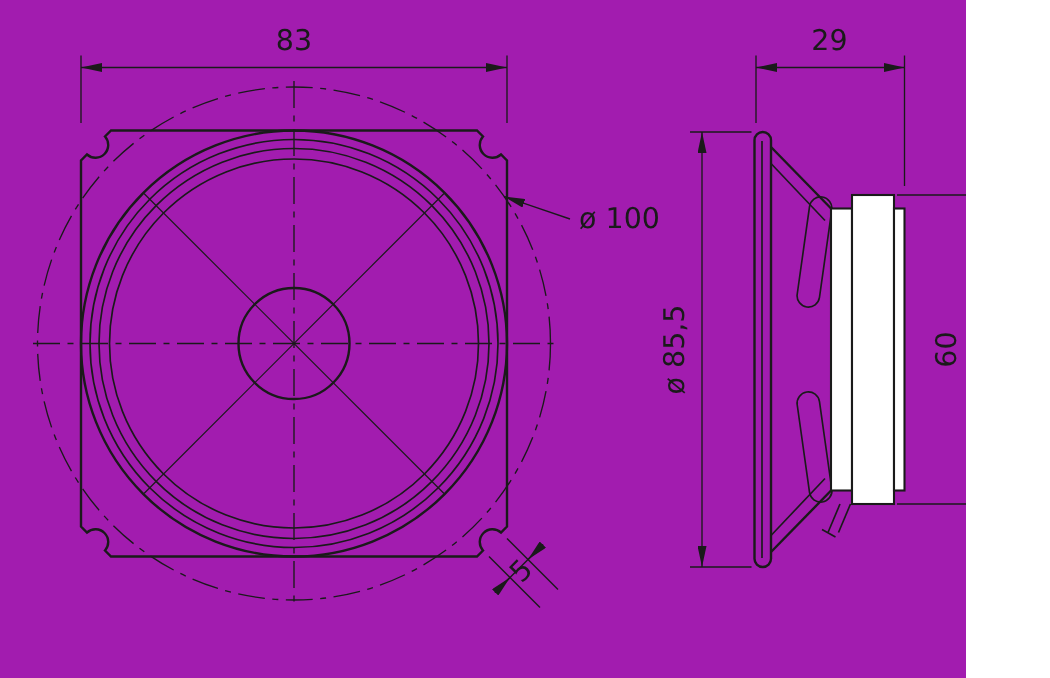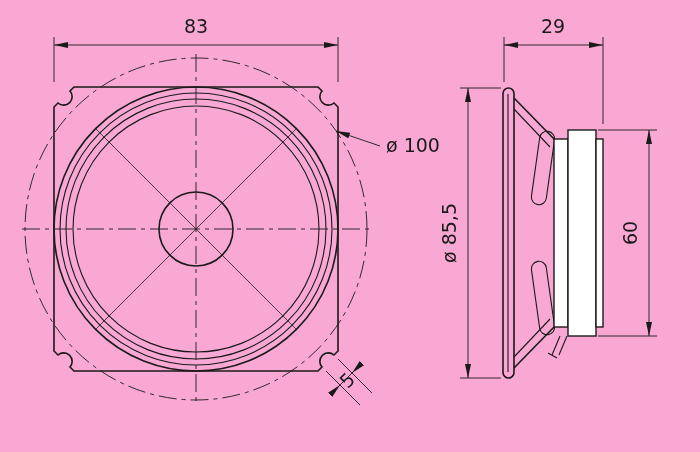--- a/index.html
+++ b/index.html
@@ -1,19 +1,19 @@
 <!DOCTYPE html>
 <html><head>
 <meta charset="utf-8">
 <style>
   html,body{margin:0;padding:0;background:#fff;}
   .canvas{
     position:relative;
-    width:700px;height:452px;
-    background:#f9a8d4;
+    width:644px;height:452px;
+    background:#a21caf;
     font-family:"DejaVu Sans", sans-serif;
     overflow:hidden;
   }
   svg{display:block;}
   svg text{
     font-family:"DejaVu Sans", sans-serif;
     font-size:19px;
     fill:#1a1a1a;
   }
   .outline{stroke:#1a1a1a;fill:none;stroke-width:1.6;}

